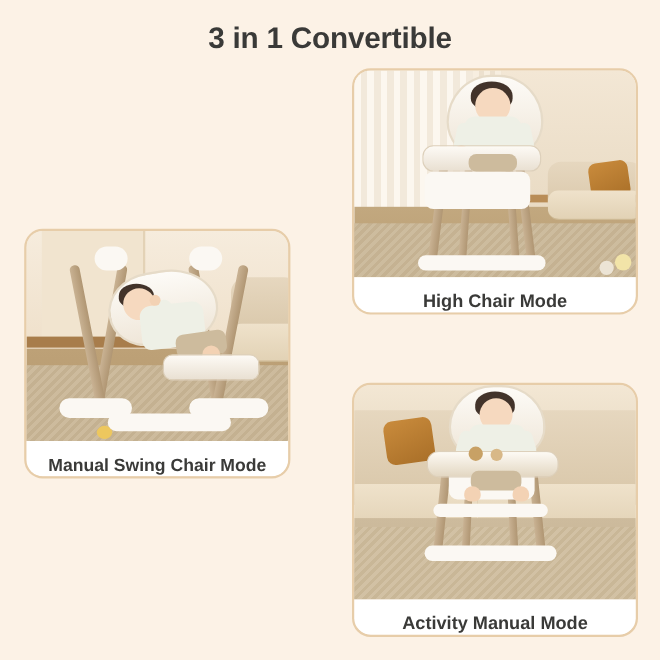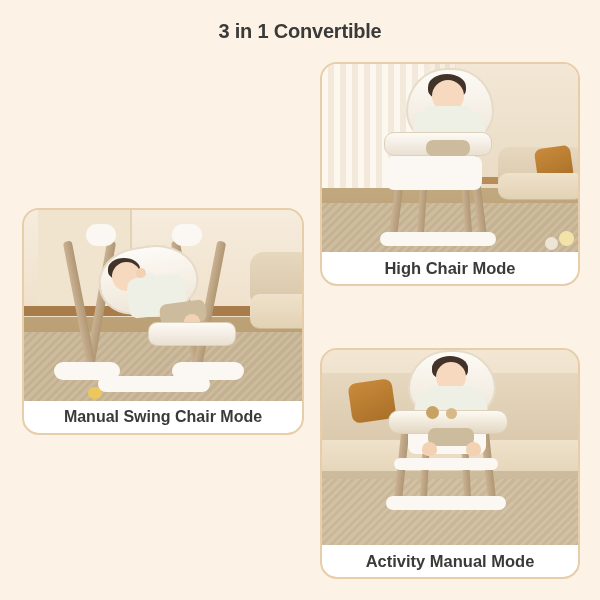--- a/index.html
+++ b/index.html
@@ -15,55 +15,55 @@
     position: relative;
   }
 
   
   .page-title {
     position: absolute;
     left: 0;
     top: 20px;
     width: 600px;
     text-align: center;
-    font-size: 20px;
+    font-size: 27px;
     font-weight: bold;
     color: #3a3a38;
     letter-spacing: -0.2px;
   }
 
   
   .card {
     position: absolute;
     border: 2px solid #e7cda9;
     border-radius: 17px;
     background: #f3e7d6;
     overflow: hidden;
     box-sizing: border-box;
   }
-  .card-swing    { left: 22px;  top: 208px; width: 282px; height: 227px; }
+  .card-swing    { left: 22px;  top: 208px; width: 242px; height: 227px; }
   .card-high     { left: 320px; top: 62px;  width: 260px; height: 224px; }
   .card-activity { left: 320px; top: 348px; width: 260px; height: 231px; }
 
   .photo {
     position: absolute;
     left: 0; top: 0; right: 0;
     bottom: 32px;
     overflow: hidden;
   }
 
   
   .label-band {
     position: absolute;
     left: 0; right: 0; bottom: 0;
     height: 32px;
     background: #ffffff;
     border-radius: 0 0 15px 15px;
     display: flex;
-    align-items: center;
+    align-items: flex-end;
     justify-content: center;
   }
   .label-band span {
     font-size: 16.5px;
     font-weight: bold;
     color: #3a3a38;
     white-space: nowrap;
   }
   .label-swing span { font-size: 16px; }
 

